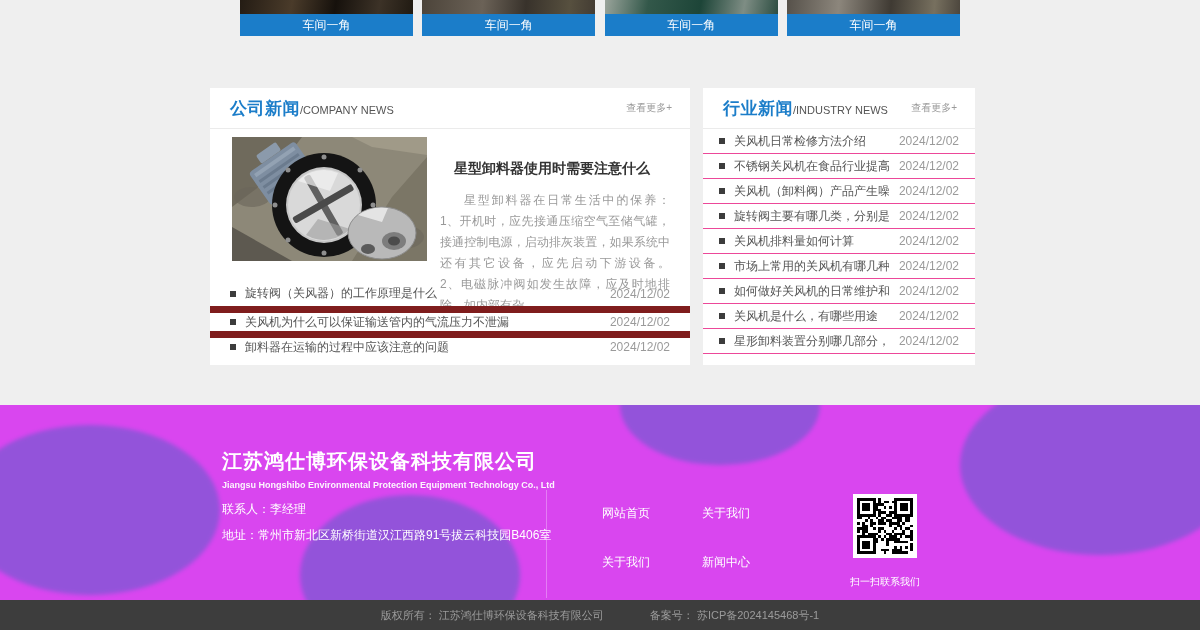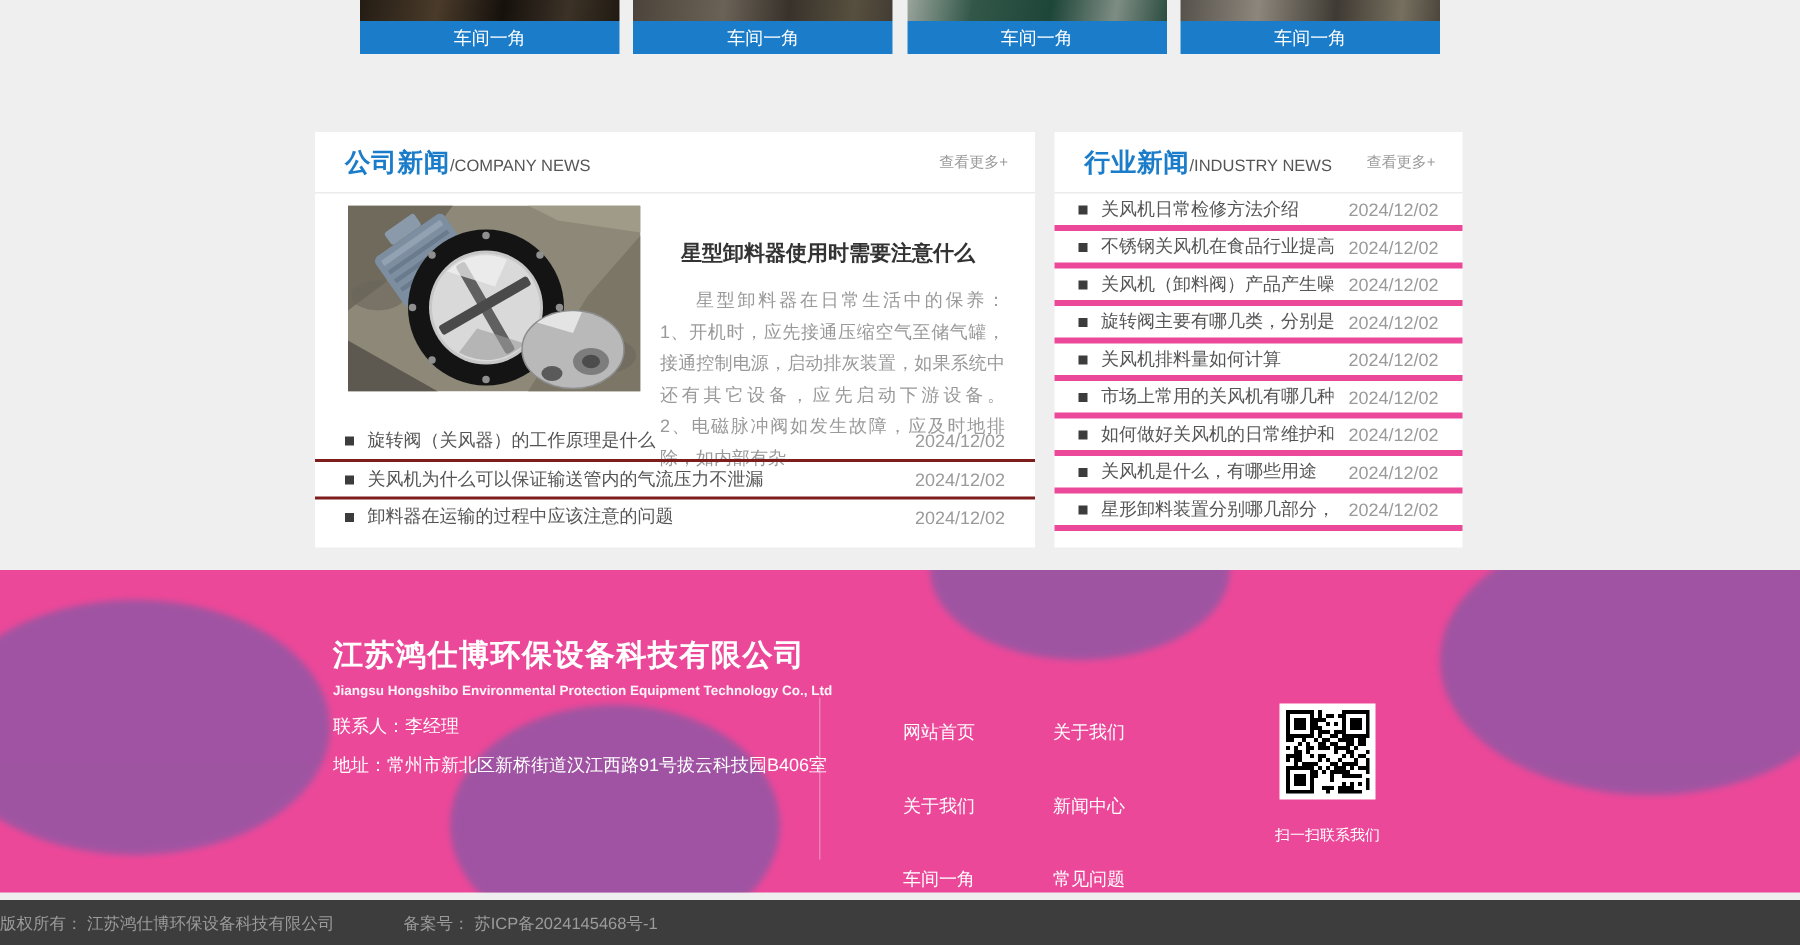--- a/index.html
+++ b/index.html
@@ -34,30 +34,30 @@
   
   .feat-img { position:absolute; left:22px; top:49px; width:195px; height:124px; cursor:pointer; }
   .feat-img svg { display:block; width:100%; height:100%; }
   .feat-txt { position:absolute; left:230px; top:72px; width:230px; }
   .feat-txt .ft { font-size:14px; font-weight:bold; color:#333; padding-left:14px; cursor:pointer; white-space:nowrap; }
   .feat-txt .fe { margin-top:12px; font-size:12px; color:#999; line-height:21px; text-align:justify; text-indent:2em; }
 
   
   .nlist.left-list  { position:absolute; left:0; top:193px; width:100%; }
   .nlist.right-list { position:absolute; left:0; top:41px;  width:100%; }
-  .nrow { display:flex; align-items:center; height:25px; border-bottom:4px solid #ec4899; cursor:pointer; }
-  .left-list  .nrow { padding:0 20px; border-bottom:none; border-top:2px solid #7f1d1d; }
+  .nrow { display:flex; align-items:center; height:25px; border-bottom:1px solid #ec4899; cursor:pointer; }
+  .left-list  .nrow { padding:0 20px; border-bottom:none; border-top:7px solid #7f1d1d; }
   .left-list  .nrow:first-child { border-top:none; }
   .right-list .nrow { padding:0 16px; }
   .sq { flex:0 0 auto; width:6px; height:6px; background:#3c3c3c; margin-right:9px; }
   .nrow .t { flex:1 1 auto; font-size:12px; color:#555; white-space:nowrap; overflow:hidden; }
   .nrow .d { flex:0 0 auto; font-size:12px; color:#9a9a9a; margin-left:10px; }
 
   
-  .footer { position:absolute; left:0; top:380px; width:1200px; height:215px; background:#ec4899; overflow:hidden; }
+  .footer { position:absolute; left:0; top:405px; width:1200px; height:215px; background:#d946ef; overflow:hidden; }
   .footer .blob { position:absolute; border-radius:50%; background:#10108; background:#136cb4; opacity:.35; filter:blur(2px); }
   .b1 { left:-40px; top:20px;  width:260px; height:170px; }
   .b2 { left:300px; top:90px;  width:220px; height:160px; }
   .b3 { left:960px; top:-30px; width:280px; height:180px; }
   .b4 { left:620px; top:-60px; width:200px; height:120px; }
 
   .f-company { position:absolute; left:222px; top:43px; color:#fff; }
   .f-company .zh { font-size:20px; font-weight:bold; letter-spacing:1px; }
   .f-company .en { font-size:9px; margin-top:5px; font-weight:bold; opacity:.95; }
   .f-contact { position:absolute; left:222px; top:91px; color:#fff; font-size:12px; }
@@ -66,21 +66,21 @@
 
   .f-nav { position:absolute; left:602px; top:100px; display:grid; grid-template-columns:68px auto; column-gap:28px; row-gap:10px;gap:32px; }
   .f-nav a { color:#fff; font-size:12px; text-decoration:none; cursor:pointer; white-space:nowrap; }
 
   .f-qr { position:absolute; left:853px; top:89px; width:64px; height:64px; background:#fff; padding:4px; }
   .f-qr svg { display:block; width:56px; height:56px; }
   .f-qrcap { position:absolute; left:838px; top:170px; width:94px; text-align:center; color:#fff; font-size:10px; }
 
   
   .bottombar { position:absolute; left:0; top:600px; width:1200px; height:30px; background:#3d3d3d;
-               display:flex; align-items:center; gap:46px; }
+               display:flex; align-items:center; justify-content:center; gap:46px; }
   .bottombar span { font-size:11px; color:#9b9b9b; }
 </style>
 </head>
 <body>
 
 <div class="gallery">
   <div class="gcard">
     <div class="gphoto"></div>
     <div class="gcaption">车间一角</div>
   </div>

